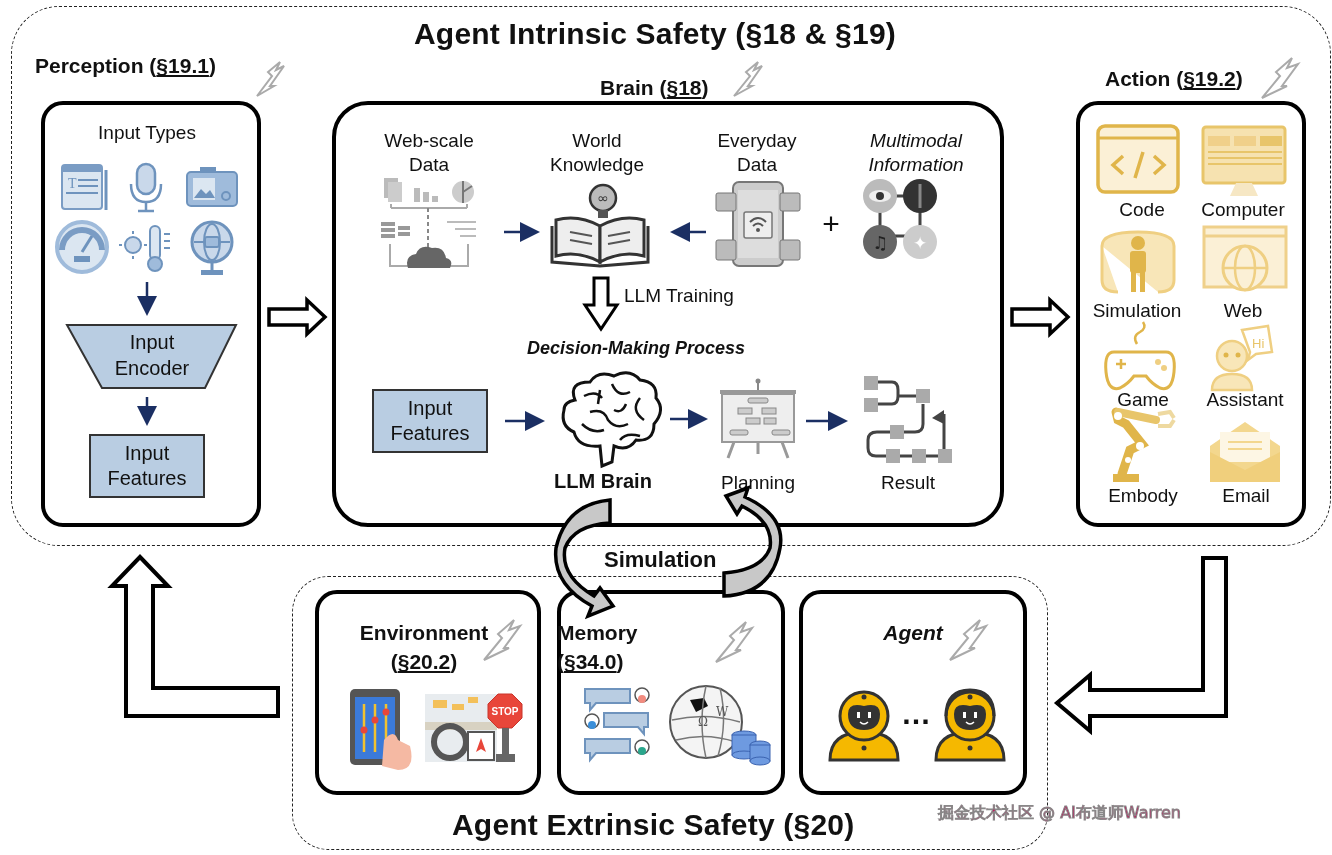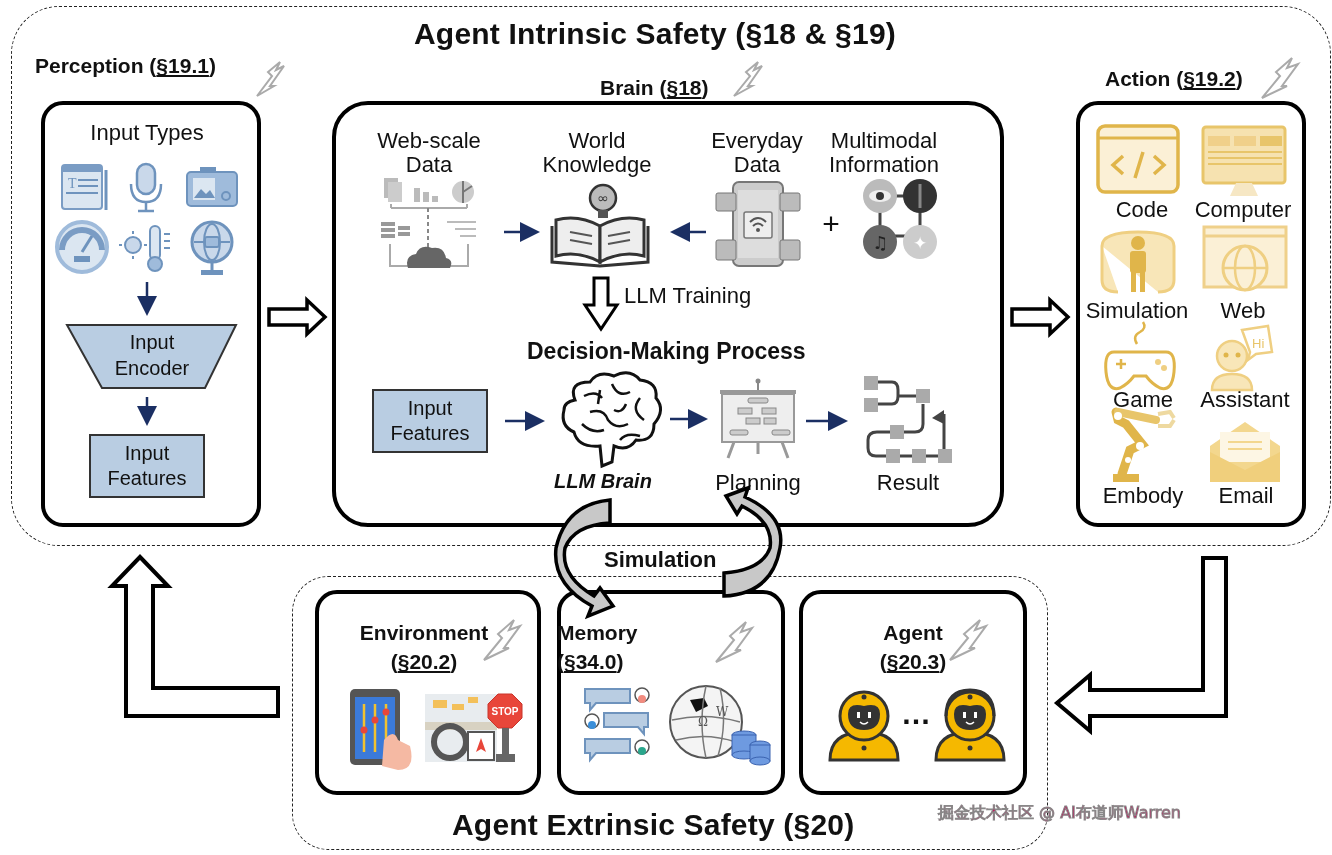--- a/index.html
+++ b/index.html
@@ -3,21 +3,21 @@
 <meta charset="utf-8">
 <style>
   html, body { margin: 0; padding: 0; background: #ffffff; }
   body { width: 1332px; height: 855px; position: relative; overflow: hidden;
          font-family: "Liberation Sans", sans-serif; color: #111; }
   .dash-box { position: absolute; border: 1.5px dashed #222; box-sizing: border-box; }
   .solid-box { position: absolute; border: 4px solid #000; border-radius: 22px; box-sizing: border-box; background: #fff; }
   .title-xl { position: absolute; font-weight: bold; font-size: 30px; white-space: nowrap; letter-spacing: 0.2px; }
   .title-md { position: absolute; font-weight: bold; font-size: 21px; white-space: nowrap; }
   .sec { text-decoration: underline; }
-  .lbl { position: absolute; font-size: 22px; text-align: center; line-height: 24px; white-space: nowrap; }
+  .lbl { position: absolute; font-size: 19px; text-align: center; line-height: 24px; white-space: nowrap; }
   .blue-box { position: absolute; background: #b9cde2; border: 2px solid #333; box-sizing: border-box;
               display: flex; align-items: center; justify-content: center; text-align: center;
               font-size: 20px; line-height: 25px; }
   .overlay { position: absolute; left: 0; top: 0; pointer-events: none; }
   .watermark { position: absolute; left: 938px; top: 803px; font-size: 16px; color: #be185d;
                -webkit-text-stroke: 1px #888; white-space: nowrap; font-family: "DejaVu Sans", sans-serif; }
 </style>
 </head>
 <body>
 
@@ -50,35 +50,35 @@
     <div>Data</div>
 </div>
 <div class="lbl" style="left:527px; top:129px; width:140px;">
   <div>World</div>
     <div>Knowledge</div>
 </div>
 <div class="lbl" style="left:687px; top:129px; width:140px;">
   <div>Everyday</div>
     <div>Data</div>
 </div>
-<div class="lbl" style="left:814px; top:129px; width:140px;">
+<div class="lbl" style="left:846px; top:129px; width:140px;font-style:italic;">
   <div>Multimodal</div>
     <div>Information</div>
 </div>
 <div class="lbl" style="left:816px; top:212px; width:30px; font-size:30px;">+</div>
 <div class="lbl" style="left:624px; top:284px; text-align:left;">LLM Training</div>
-<div class="title-md" style="left:527px; top:338px; font-size:23px;">Decision-Making Process</div>
+<div class="title-md" style="left:527px; top:338px; font-size:18px;font-style:italic;">Decision-Making Process</div>
 
 <div class="blue-box" style="left:372px; top:389px; width:116px; height:64px;">
   <div>
       <div>Input</div>
       <div>Features</div>
     </div>
 </div>
-<div class="lbl" style="left:538px; top:469px; width:130px; font-weight:bold; font-size:20px;font-style:italic;">LLM Brain</div>
+<div class="lbl" style="left:538px; top:469px; width:130px; font-weight:bold; font-size:20px;">LLM Brain</div>
 <div class="lbl" style="left:698px; top:471px; width:120px;">Planning</div>
 <div class="lbl" style="left:848px; top:471px; width:120px;">Result</div>
 
 <div class="title-md" style="left:1105px; top:67px;">
   <span>Action (</span><span class="sec">§19.2</span><span>)</span>
 </div>
 <div class="solid-box" style="left:1076px; top:101px; width:230px; height:426px;"></div>
 
 <div class="lbl" style="left:1092px; top:198px; width:100px;">Code</div>
 <div class="lbl" style="left:1188px; top:198px; width:110px;">Computer</div>
@@ -94,23 +94,22 @@
 <div class="solid-box" style="left:799px; top:590px; width:228px; height:205px;"></div>
 
 <div class="title-md" style="left:315px; top:618px; width:218px; text-align:center; line-height:29px;">
   <div>Environment</div>
   <div>(<span class="sec">§20.2</span>)</div>
 </div>
 <div class="title-md" style="left:557px; top:618px; width:226px; text-align:left; line-height:29px;">
   <div>Memory</div>
   <div>(<span class="sec">§34.0</span>)</div>
 </div>
-<div class="title-md" style="left:799px; top:618px; width:228px; text-align:center; line-height:29px;">
+<div class="title-md" style="left:799px; top:618px; width:228px; text-align:center; line-height:29px;font-style:italic;">
   <div>Agent</div>
-  <div>(<span class="sec">§20.3</span>)</div>
 </div>
 <div class="lbl" style="left:896px; top:702px; width:40px; font-size:30px; font-weight:bold;">…</div>
 
 <div class="title-md" style="left:604px; top:547px; font-size:22px;">Simulation</div>
 
 <div class="watermark">掘金技术社区 @ AI布道师Warren</div>
 
 <svg class="overlay" width="1332" height="855" viewBox="0 0 1332 855">
   <defs>
     <marker id="navyHead" markerWidth="8" markerHeight="8" refX="6" refY="4" orient="auto">

